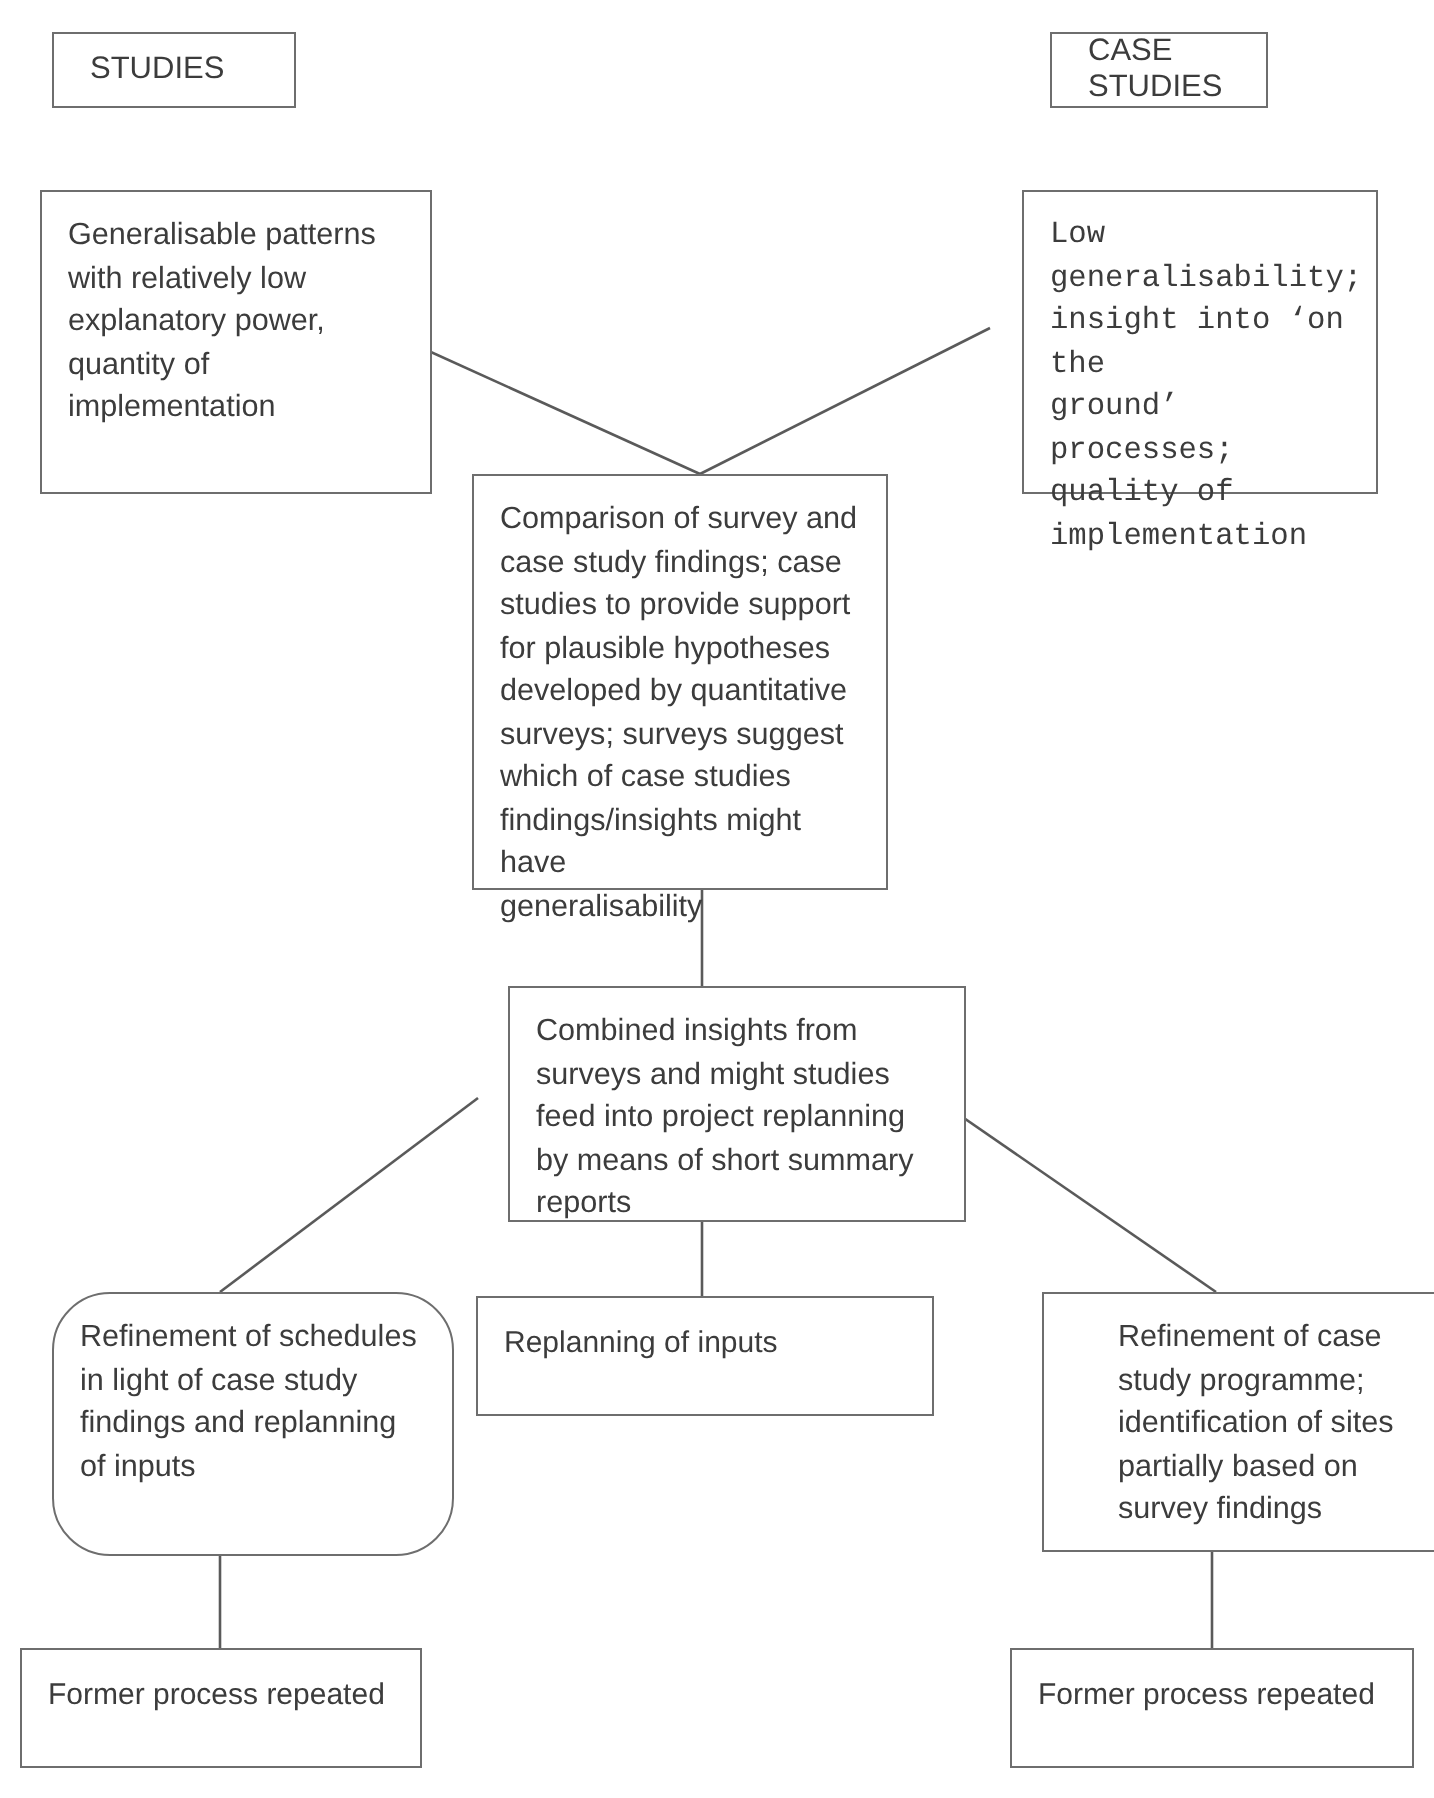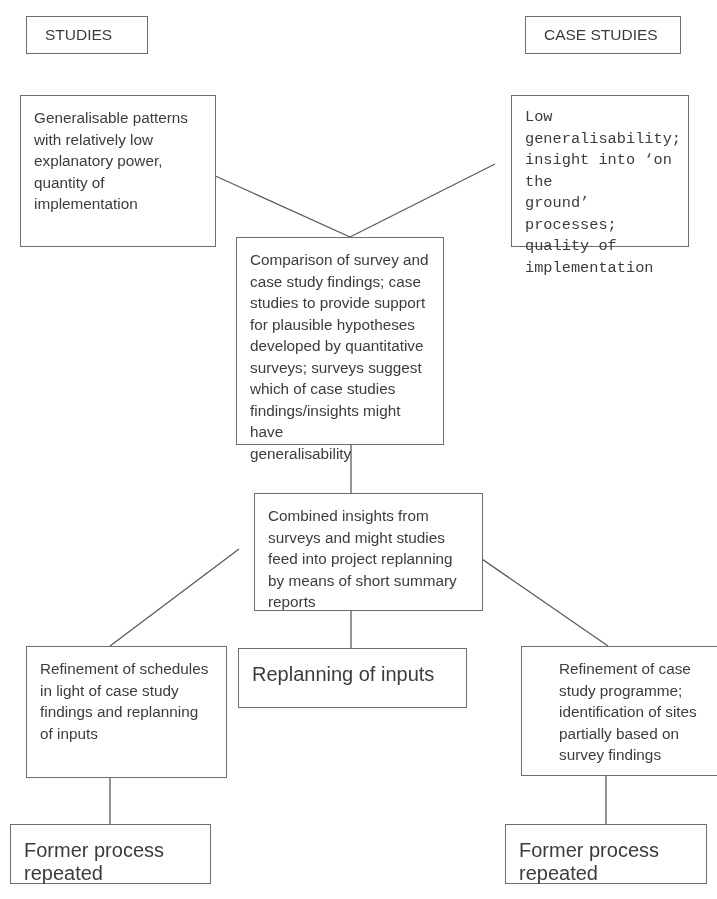--- a/index.html
+++ b/index.html
@@ -51,21 +51,21 @@
   
   .content {
     font-size: 15.3px;
     line-height: 21.5px;
     margin-left: 16px;
   }
   .content .txt {
     padding: 11px 8px 0 13px;
   }
   .single {
-    font-size: 20px;
+    font-size: 15px;
   }
   .single .txt {
     padding: 14px 8px 0 13px;
   }
   svg.links {
     position: absolute;
     left: 0; top: 0;
     width: 717px;
     height: 899px;
     z-index: 1;
@@ -95,21 +95,21 @@
     <line x1="110" y1="777" x2="110" y2="824"></line>
     <line x1="606" y1="775" x2="606" y2="824"></line>
   </svg>
 
   <div class="box hdr" style="left:26px; top:16px; width:122px; height:38px;">
     <div class="hdr-inner">
       <span class="txt">STUDIES</span>
     </div>
   </div>
 
-  <div class="box hdr" style="left:525px; top:16px; width:156px; height:38px;">
+  <div class="box hdr" style="left:525px; top:16px; width:109px; height:38px;">
     <div class="hdr-inner">
       <span class="txt">CASE STUDIES</span>
     </div>
   </div>
 
   <div class="box content" style="left:4px; top:95px; width:196px; height:152px;">
     <span class="txt">Generalisable  patterns
 with relatively low
 explanatory power,
 quantity of
@@ -137,21 +137,21 @@
   </div>
 
   <div class="box content" style="left:238px; top:493px; width:229px; height:118px;">
     <span class="txt">Combined insights from
 surveys and might studies
 feed into project replanning
 by means of short summary
 reports</span>
   </div>
 
-  <div class="box content" style="left:10px; top:646px; width:201px; height:132px;">
+  <div class="box content" style="left:10px; top:646px; width:201px; height:132px;border-radius:29px;">
     <span class="txt">Refinement of  schedules
 in light of case study
 findings  and  replanning
 of inputs</span>
   </div>
 
   <div class="box single" style="left:238px; top:648px; width:229px; height:60px;">
     <span class="txt">Replanning of inputs</span>
   </div>
 

